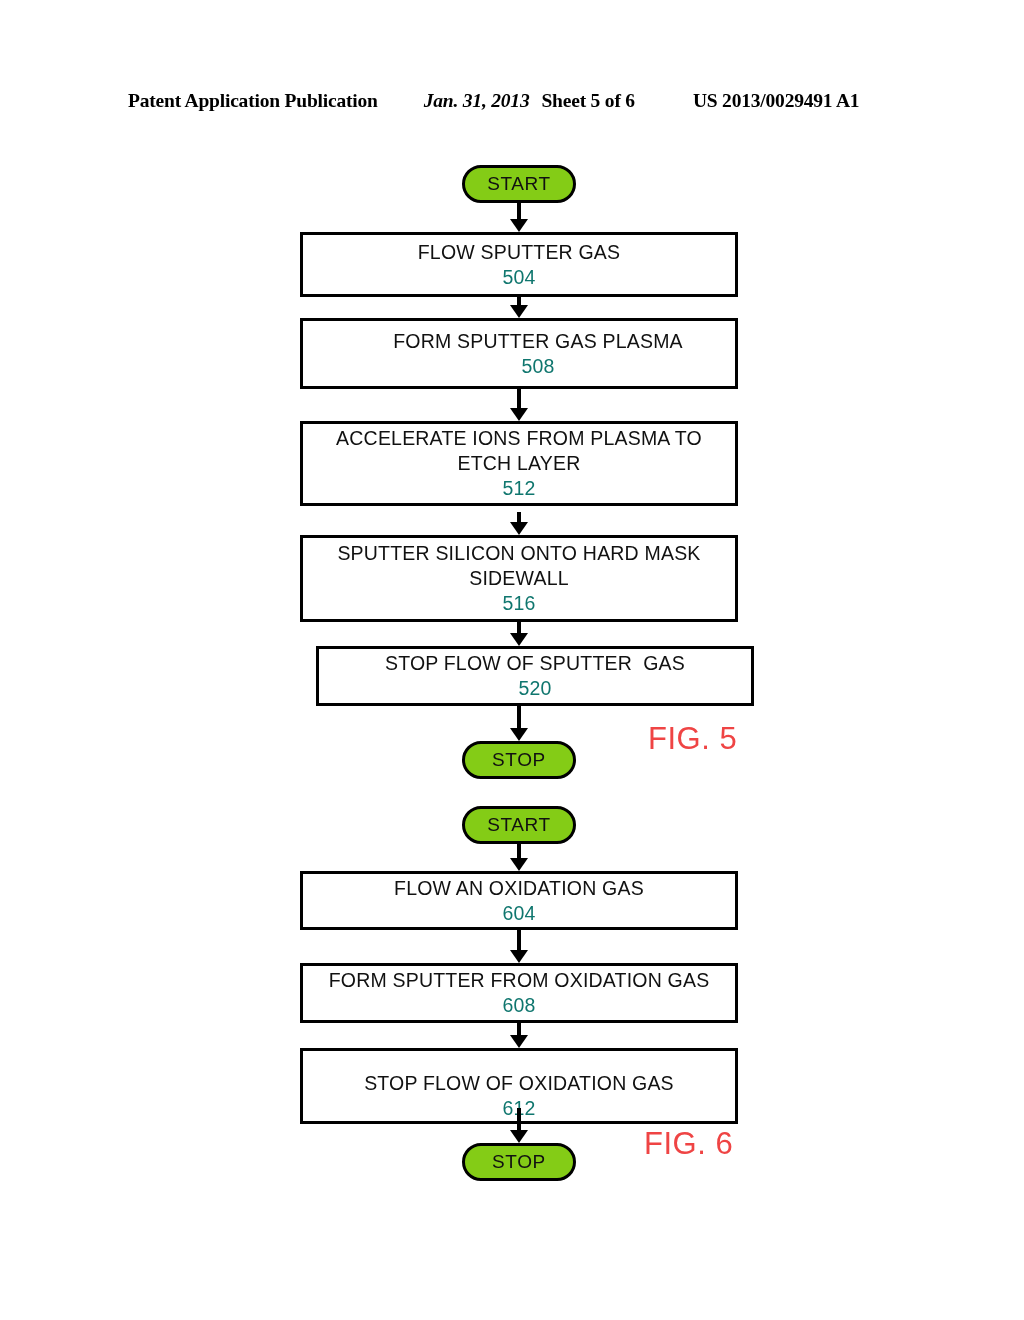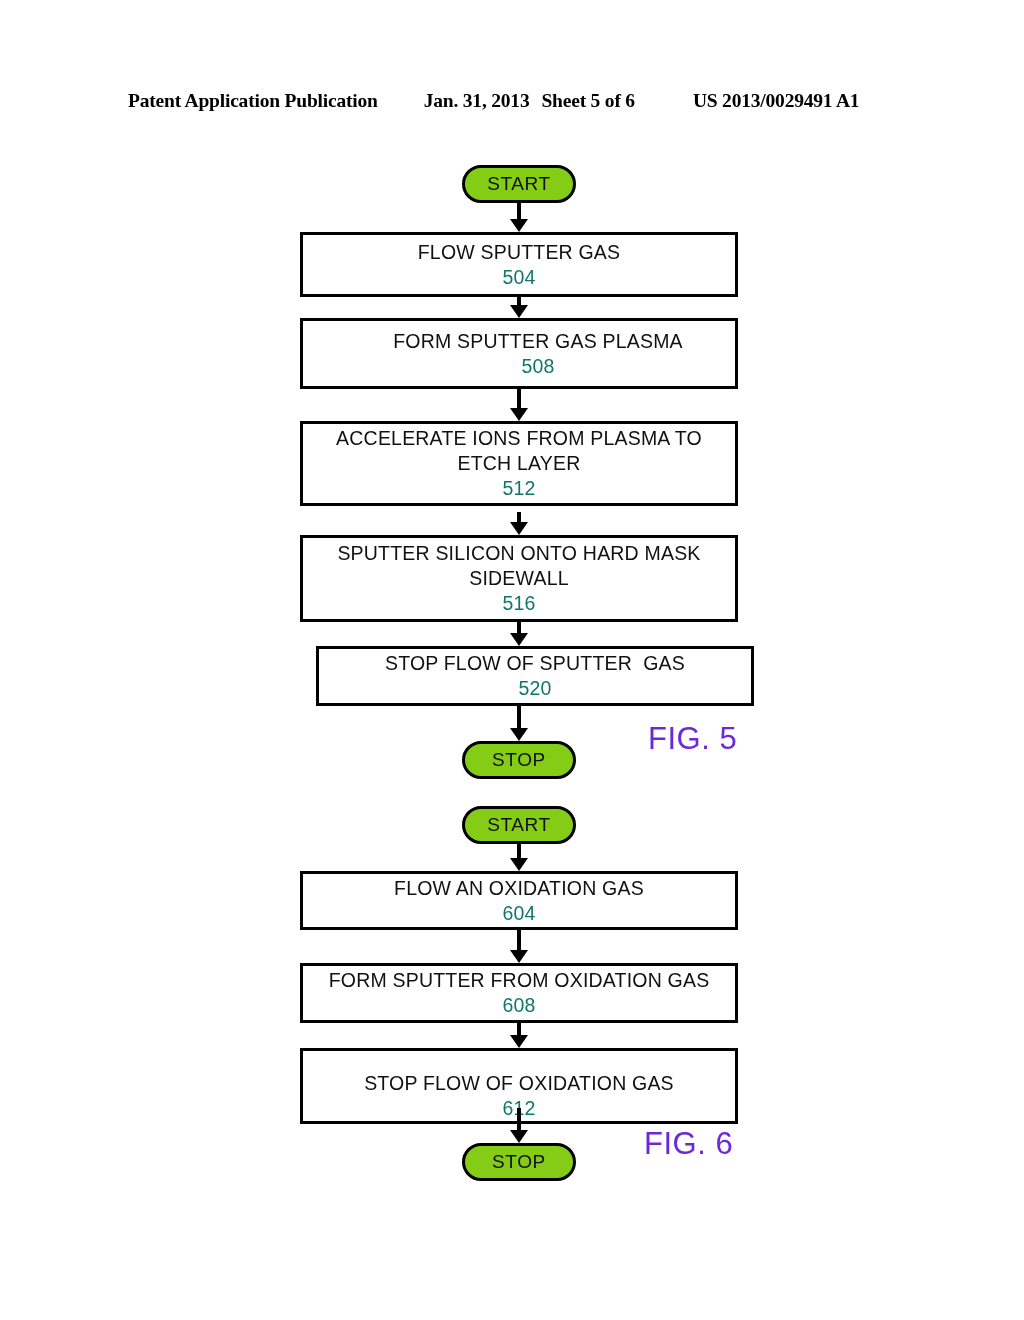--- a/index.html
+++ b/index.html
@@ -25,21 +25,21 @@
     height: 24px;
     display: flex;
     align-items: flex-end;
     font-family: "Liberation Serif", serif;
     font-weight: bold;
     font-size: 19.5px;
     letter-spacing: -0.2px;
     white-space: nowrap;
   }
   .hdr-pub   { flex: 0 0 auto; }
-  .hdr-date  { flex: 0 0 auto; margin-left: 46px; }
+  .hdr-date  { flex: 0 0 auto; margin-left: 46px; font-style: italic; }
   .hdr-sheet { flex: 0 0 auto; margin-left: 12px; }
   .hdr-num   { flex: 0 0 auto; margin-left: 58px; }
 
   
   .figure-canvas {
     position: absolute;
     inset: 0;
   }
 
   
@@ -105,21 +105,21 @@
     border-left: 9px solid transparent;
     border-right: 9px solid transparent;
     border-top: 13px solid #000;
   }
 
   
   .fig-caption {
     position: absolute;
     font-size: 31px;
     letter-spacing: 0.5px;
-    color: #6d28d9;
+    color: #ef4444;
     white-space: nowrap;
   }
 </style>
 </head>
 <body>
 
 <div class="page-header">
   <span class="hdr-pub">Patent Application Publication</span>
   <span class="hdr-date">Jan. 31, 2013</span>
   <span class="hdr-sheet">Sheet 5 of 6</span>

